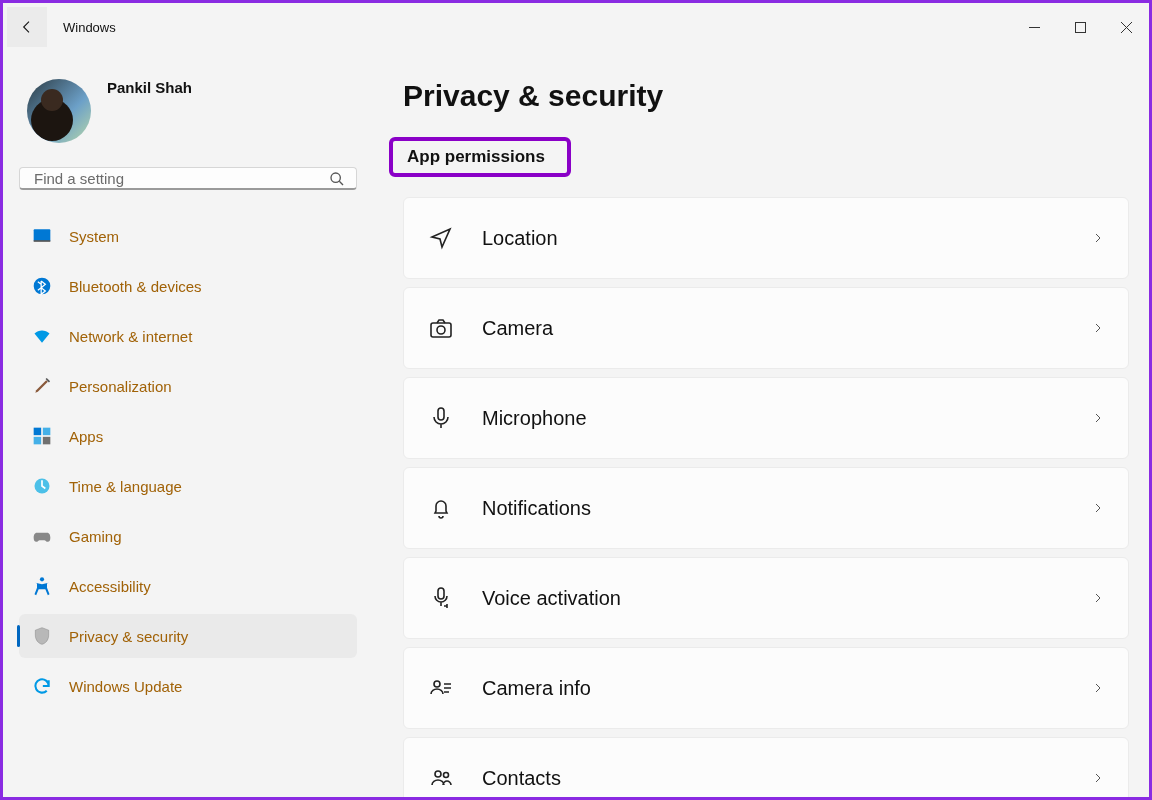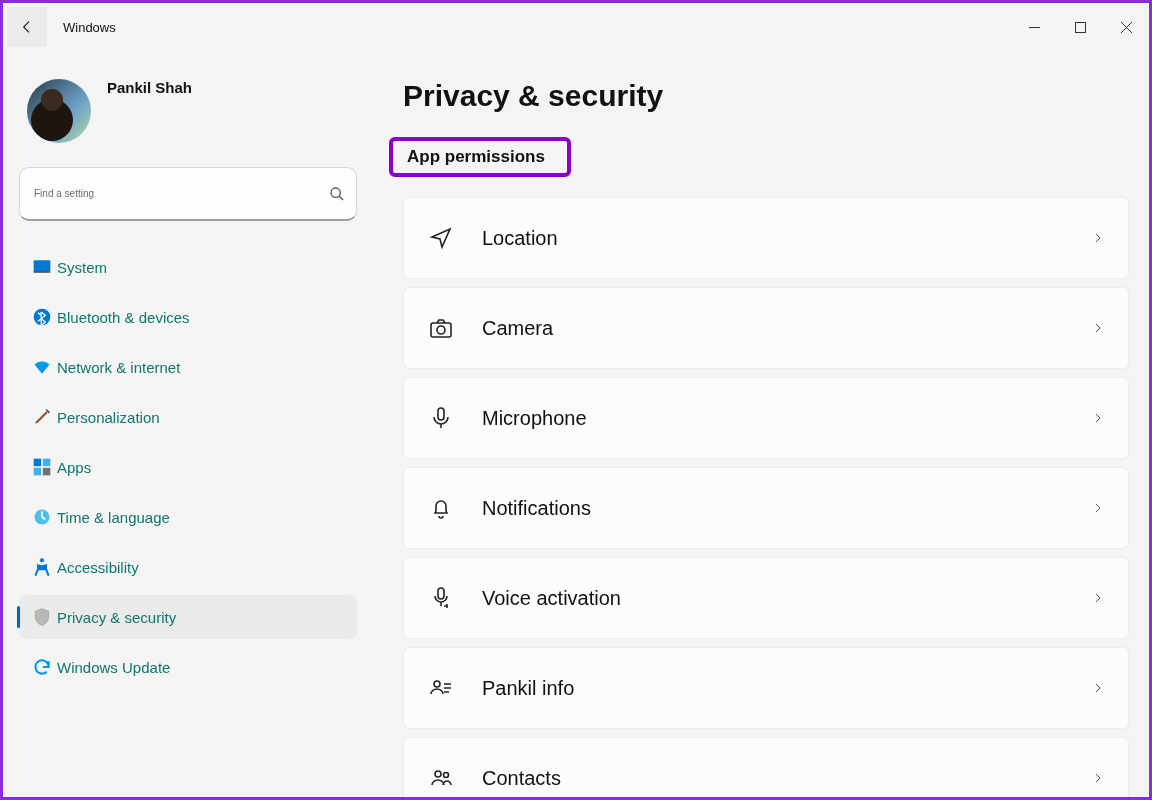--- a/index.html
+++ b/index.html
@@ -13,25 +13,25 @@
   .win-controls { display: flex; }
   .win-btn { width: 46px; height: 32px; display: flex; align-items: center; justify-content: center; color: #555; }
   
   .body { flex: 1; display: flex; min-height: 0; }
   .sidebar { width: 370px; padding: 12px 8px 8px 16px; display: flex; flex-direction: column; }
   .profile { display: flex; align-items: flex-start; gap: 16px; padding: 16px 8px 24px 8px; }
   .avatar { width: 64px; height: 64px; border-radius: 50%; background: linear-gradient(135deg,#2b3a42 0%, #6ca0c8 60%, #b8d8a8 100%); position: relative; overflow:hidden; }
   .avatar::after { content:""; position:absolute; left:14px; top:10px; width:22px; height:22px; border-radius:50%; background:#3a2a20; box-shadow: 0 20px 0 10px #1c1510; }
   .profile-name { font-size: 15px; font-weight: 600; color: #111; }
   .search { position: relative; margin: 0 8px 24px 0; }
-  .search input { width: 100%; height: 54px; border: 1px solid #d6d6d6; border-bottom: 2px solid #9a9a9a; border-radius: 10px; background: #fdfdfd; padding: 0 40px 0 14px; font-size: 10px; color: #333; outline: none; }
+  .search input { width: 100%; height: 23px; border: 1px solid #d6d6d6; border-bottom: 2px solid #9a9a9a; border-radius: 4px; background: #fdfdfd; padding: 0 40px 0 14px; font-size: 15px; color: #333; outline: none; }
   .search input::placeholder { color: #6b6b6b; }
   .search .sicon { position: absolute; right: 12px; top: 50%; transform: translateY(-50%); }
   .nav { display: flex; flex-direction: column; gap: 6px; padding-right: 8px; }
-  .nav-item { display: flex; align-items: center; height: 44px; border-radius: 6px; padding: 0 12px; gap: 4px; font-size: 15px; color: #0f766e; position: relative; }
+  .nav-item { display: flex; align-items: center; height: 44px; border-radius: 6px; padding: 0 12px; gap: 16px; font-size: 15px; color: #a16207; position: relative; }
   .nav-item.active { background: #eaeaea; }
   .nav-item.active::before { content:""; position:absolute; left:-2px; top:11px; width:3px; height:22px; background:#0067c0; border-radius:3px; }
   .nav-icon { width: 22px; height: 22px; display:flex; align-items:center; justify-content:center; }
   .nav-icon svg { width:20px; height:20px; }
   
   .main { flex: 1; padding: 16px 20px 0 30px; overflow: hidden; }
   .page-title { font-size: 30px; font-weight: 600; color: #111; margin: 12px 0 24px 0; }
   .highlight-box { display:inline-block; border: 4px solid #8a00c7; border-radius: 6px; padding: 6px 22px 6px 14px; margin-bottom: 20px; margin-left:-14px; }
   .highlight-box span { font-size: 17px; font-weight:600; color:#111; }
   .list { display: flex; flex-direction: column; gap: 8px; }
@@ -150,20 +150,28 @@
         <div class="nav-item">
           <span class="nav-icon">
             <svg viewBox="0 0 24 24">
                 <circle cx="12" cy="12" r="9" fill="#4cc0e8"></circle>
                 <path d="M12 5v7l4 3" stroke="#fff" stroke-width="2" fill="none"></path>
               </svg>
           </span>
           <span>Time &amp; language</span>
         </div>
 
+        <div class="nav-item">
+          <span class="nav-icon">
+            <svg viewBox="0 0 24 24" fill="#888">
+                <path d="M6 8h12c3 0 4 3 4 6s-1 5-3 5c-2 0-3-2-4-2h-6c-1 0-2 2-4 2s-3-2-3-5 1-6 4-6z"></path>
+              </svg>
+          </span>
+          <span>Gaming</span>
+        </div>
 
         <div class="nav-item">
           <span class="nav-icon">
             <svg viewBox="0 0 24 24" fill="#0078d4">
                 <circle cx="12" cy="4" r="2.5"></circle>
                 <path d="M4 8l8 2 8-2-2 1v5l3 8-2 1-3-7h-8l-3 7-2-1 3-8V9l-2-1z"></path>
               </svg>
           </span>
           <span>Accessibility</span>
         </div>
@@ -272,21 +280,21 @@
           </span>
         </div>
 
         <div class="row">
           <span class="row-icon">
             <svg viewBox="0 0 24 24" fill="none" stroke="#222" stroke-width="1.6">
                 <circle cx="8" cy="8" r="3"></circle>
                 <path d="M2 18c0-3 3-5 6-5s6 2 6 5M15 8h7M15 12h7M15 16h5"></path>
               </svg>
           </span>
-          <span class="row-label">Pankil info</span>
+          <span class="row-label">Camera info</span>
           <span class="chev">
             <svg width="12" height="16" viewBox="0 0 24 24" fill="none" stroke="#555" stroke-width="2">
                 <path d="M8 4l8 8-8 8"></path>
               </svg>
           </span>
         </div>
 
         <div class="row">
           <span class="row-icon">
             <svg viewBox="0 0 24 24" fill="none" stroke="#222" stroke-width="1.6">

